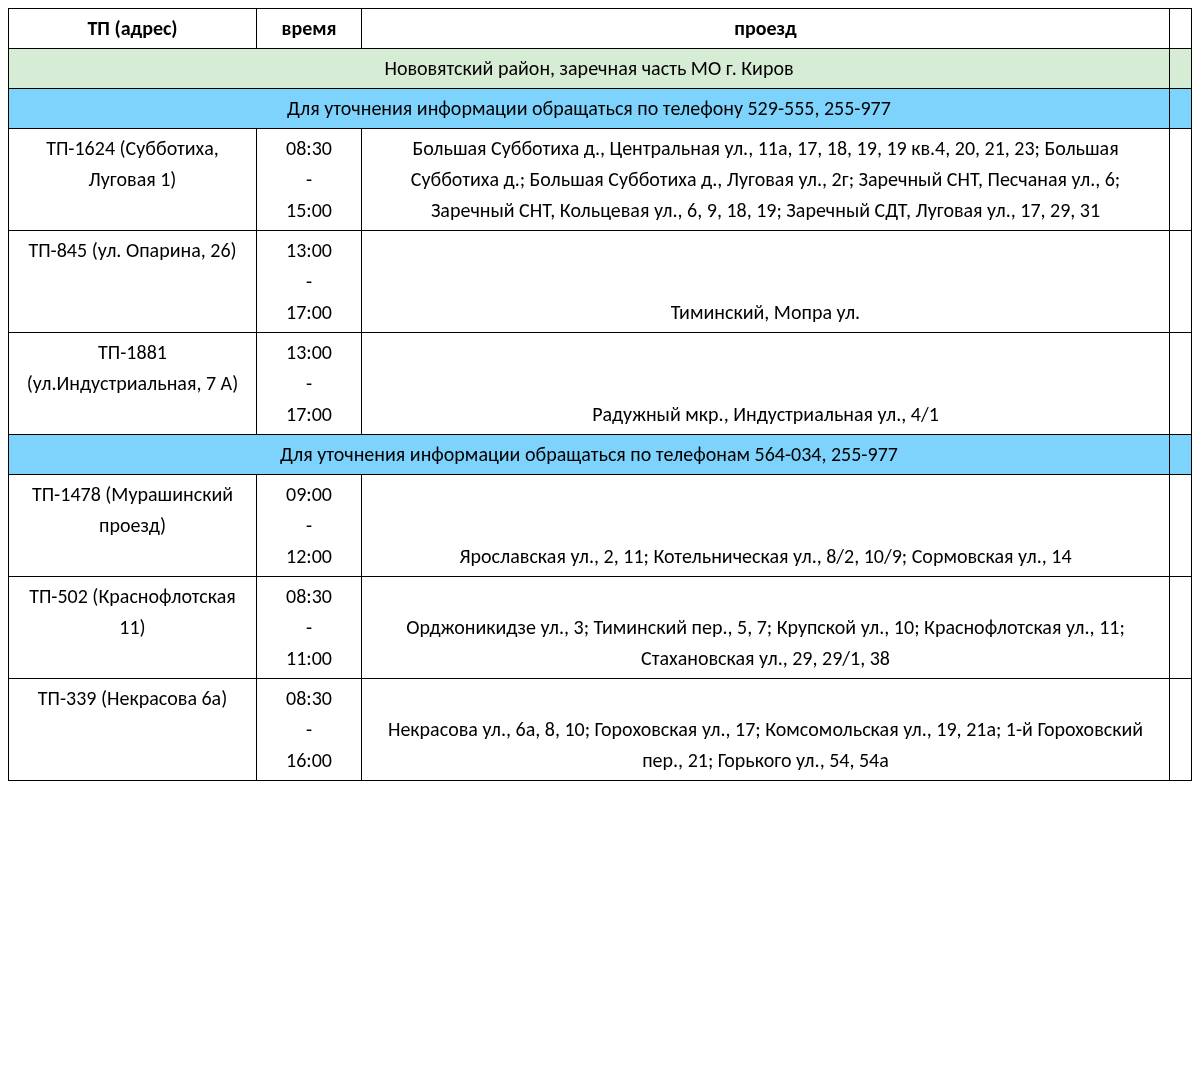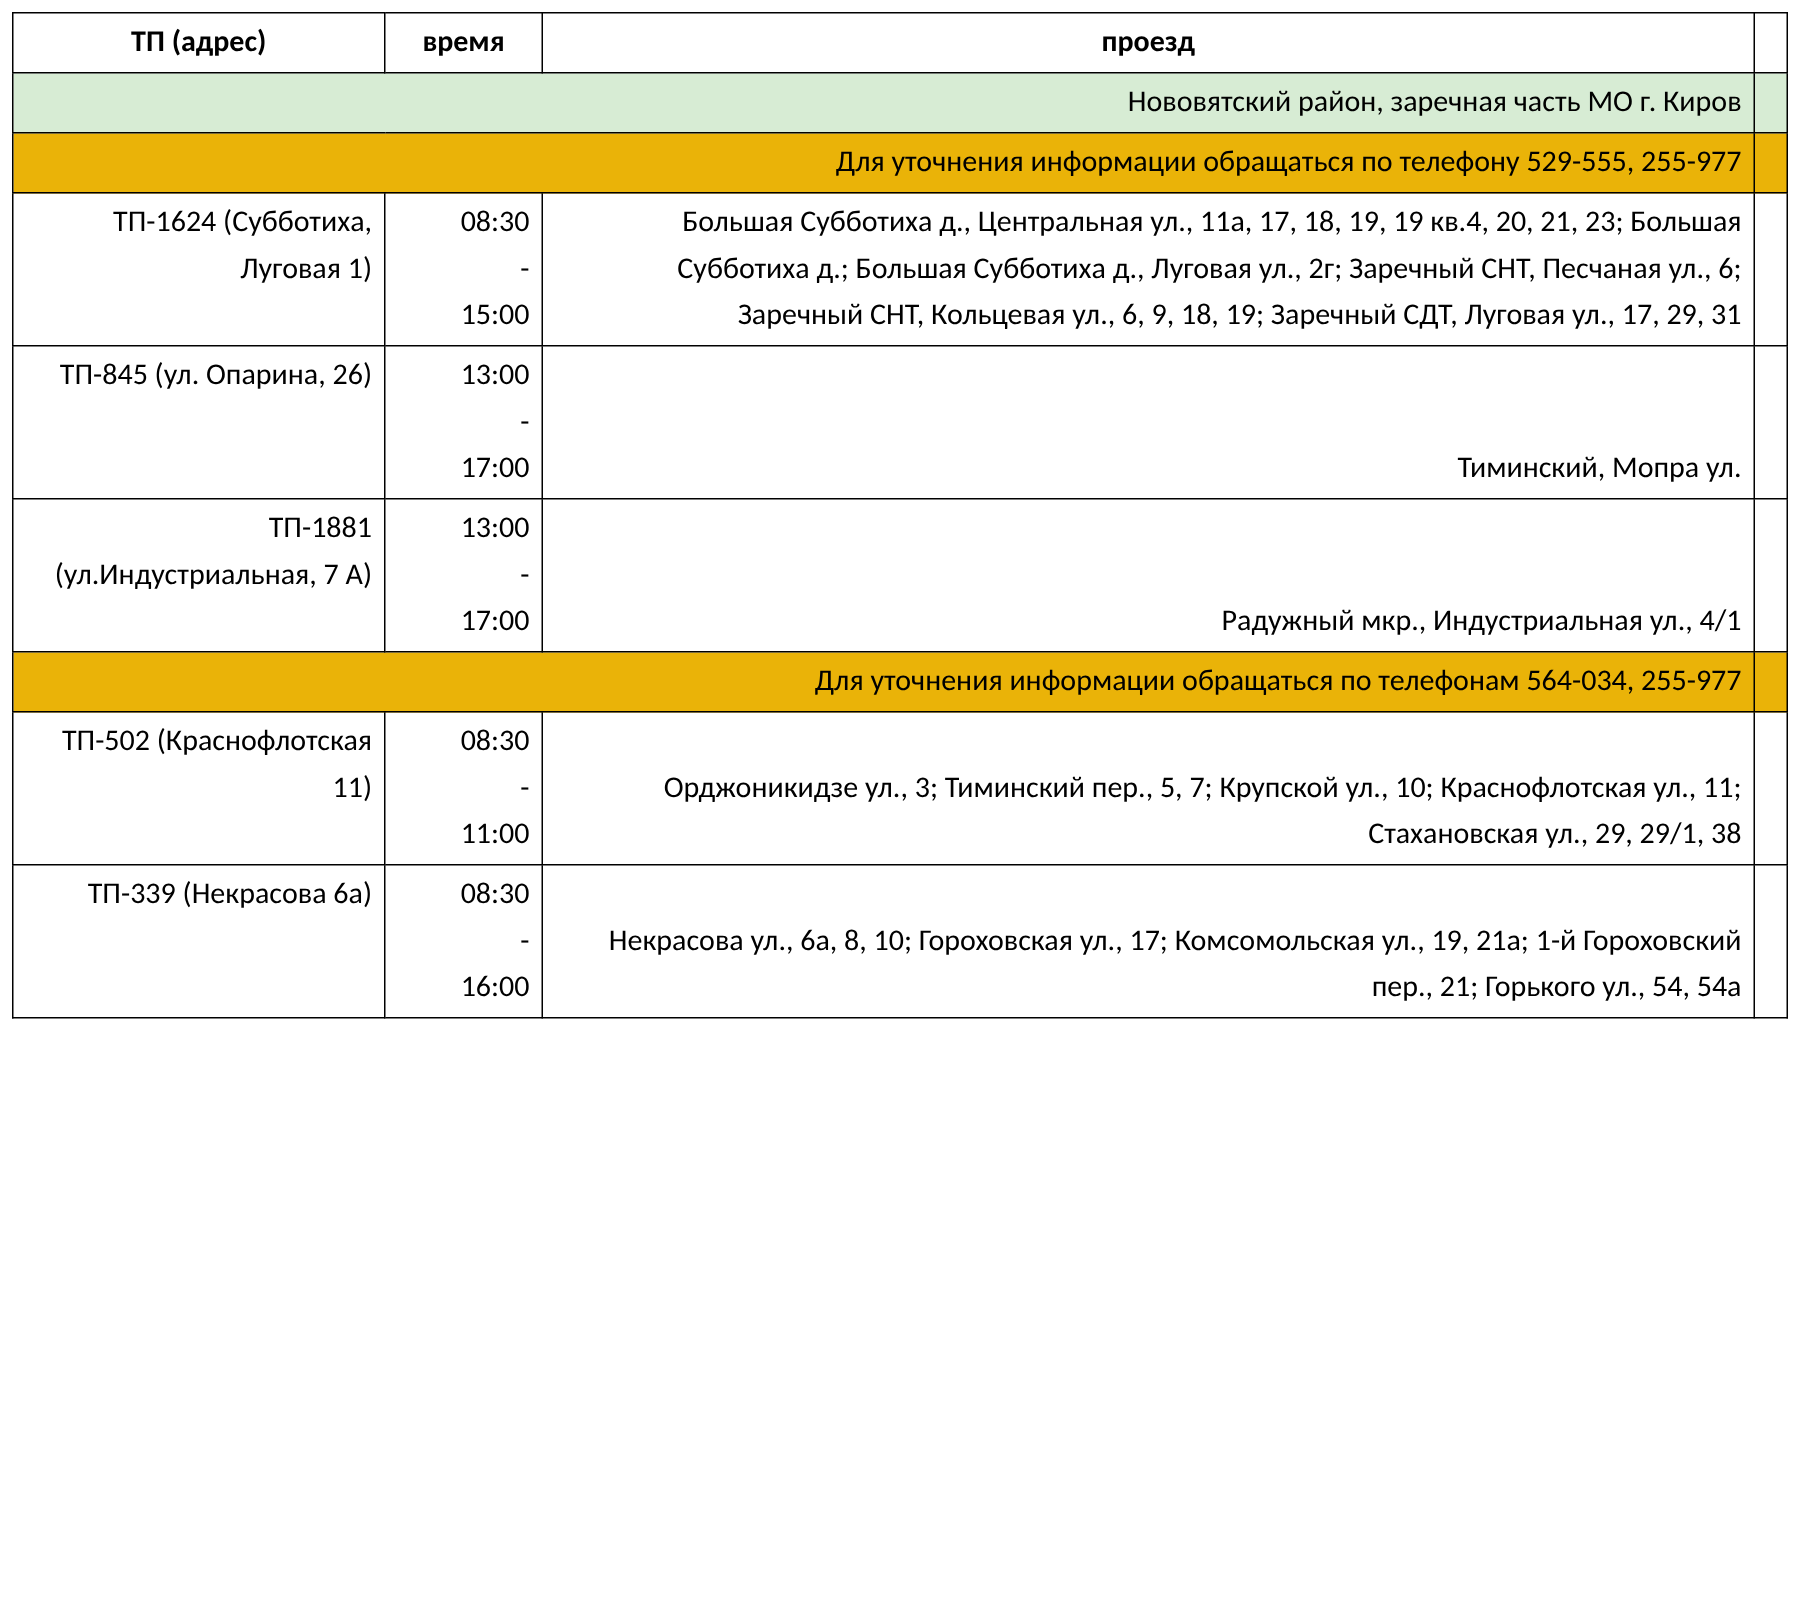--- a/index.html
+++ b/index.html
@@ -17,32 +17,32 @@
     border-radius: 31px;
   }
   col.c-tp   { width: 248px; }
   col.c-time { width: 105px; }
   col.c-addr { width: auto; }
   col.c-slim { width: 22px; }
   th, td {
     border: 1px solid #000;
     padding: 4px 8px;
     vertical-align: top;
-    text-align: right;
+    text-align: center;
     line-height: 1.55;
   }
   th {
     font-weight: 700;
     text-align: center;
   }
   tr.section-light td {
     background: #d7ecd4;
   }
   tr.section-dark td {
-    background: #eab308;
+    background: #7dd3fc;
   }
   td.slim {
     padding: 0;
   }
   td.addr { vertical-align: bottom; }
 </style>
 </head>
 <body>
 
 <table>
@@ -97,20 +97,30 @@
           <div>17:00</div>
         </td>
         <td class="addr">Радужный мкр., Индустриальная ул., 4/1</td>
         <td class="slim"></td>
       </tr>
       <tr class="section-dark">
         <td colspan="3">Для уточнения информации обращаться по телефонам 564-034, 255-977</td>
         <td class="slim"></td>
       </tr>
       <tr>
+        <td>ТП-1478 (Мурашинский проезд)</td>
+        <td>
+          <div>09:00</div>
+          <div>-</div>
+          <div>12:00</div>
+        </td>
+        <td class="addr">Ярославская ул., 2, 11; Котельническая ул., 8/2, 10/9; Сормовская ул., 14</td>
+        <td class="slim"></td>
+      </tr>
+      <tr>
         <td>ТП-502 (Краснофлотская 11)</td>
         <td>
           <div>08:30</div>
           <div>-</div>
           <div>11:00</div>
         </td>
         <td class="addr">Орджоникидзе ул., 3; Тиминский пер., 5, 7; Крупской ул., 10; Краснофлотская ул., 11; Стахановская ул., 29, 29/1, 38</td>
         <td class="slim"></td>
       </tr>
       <tr>

